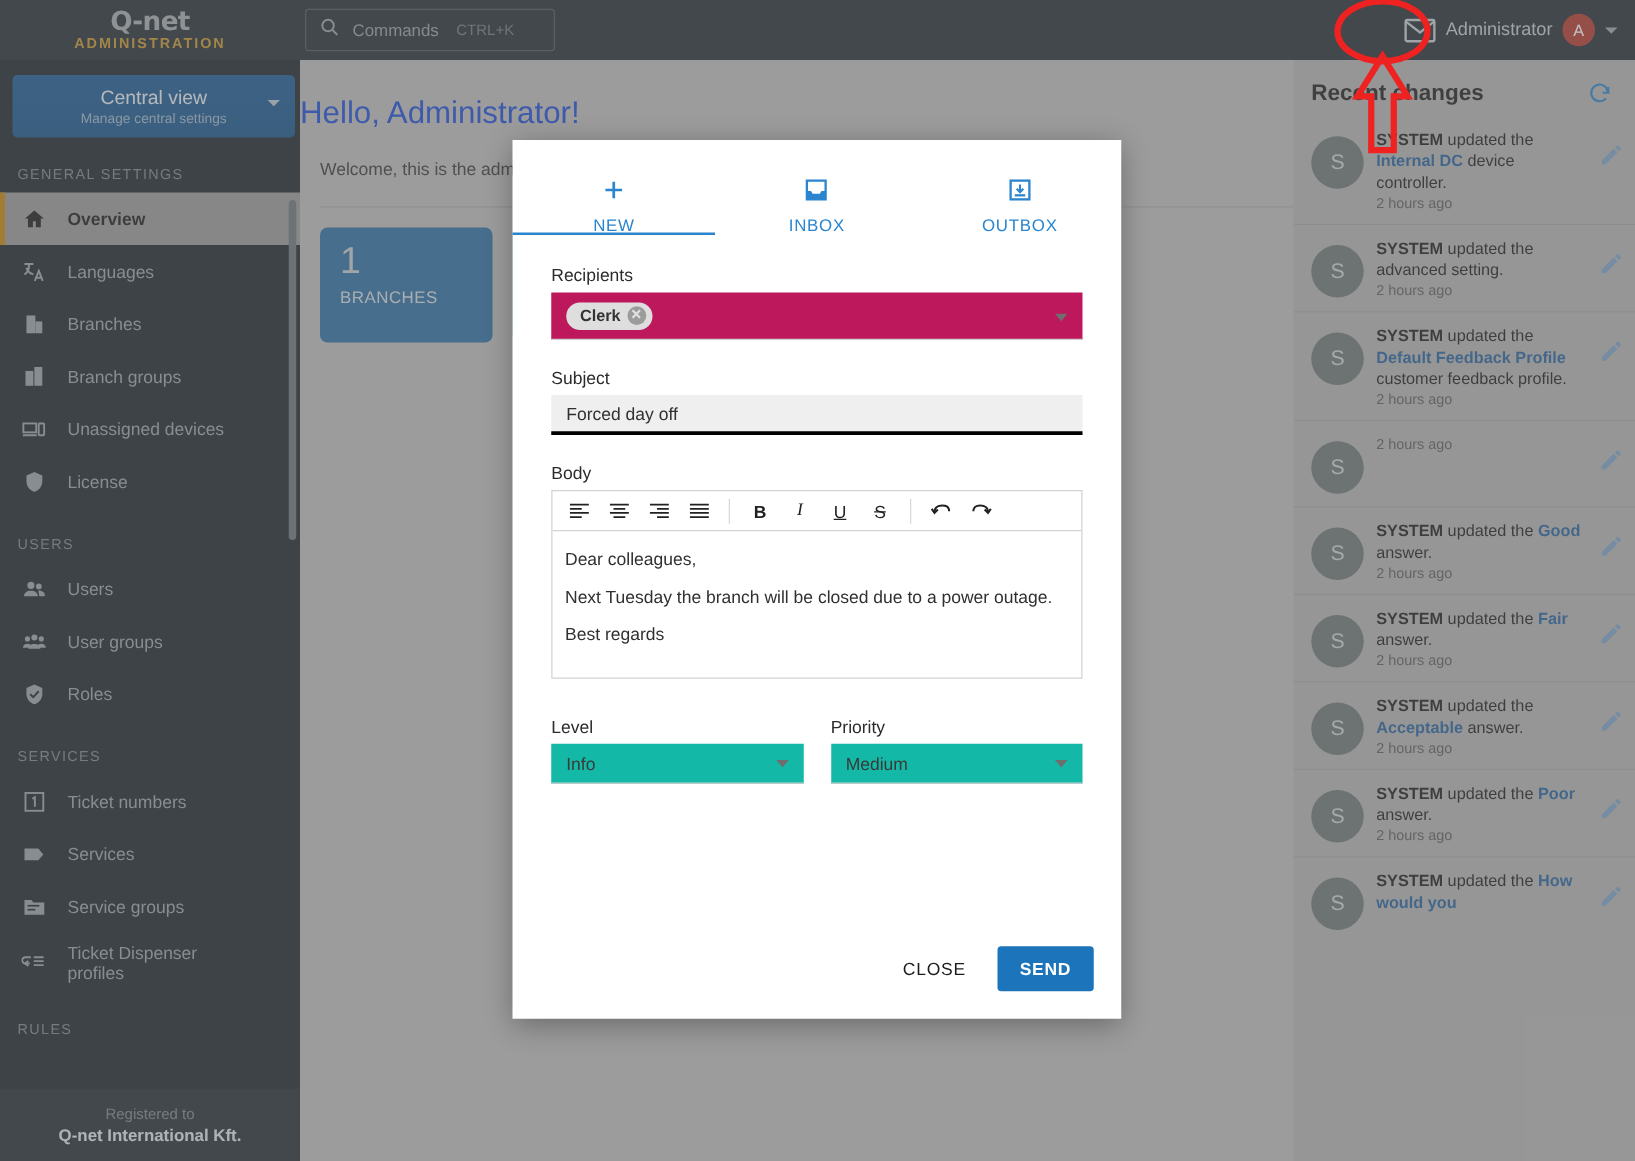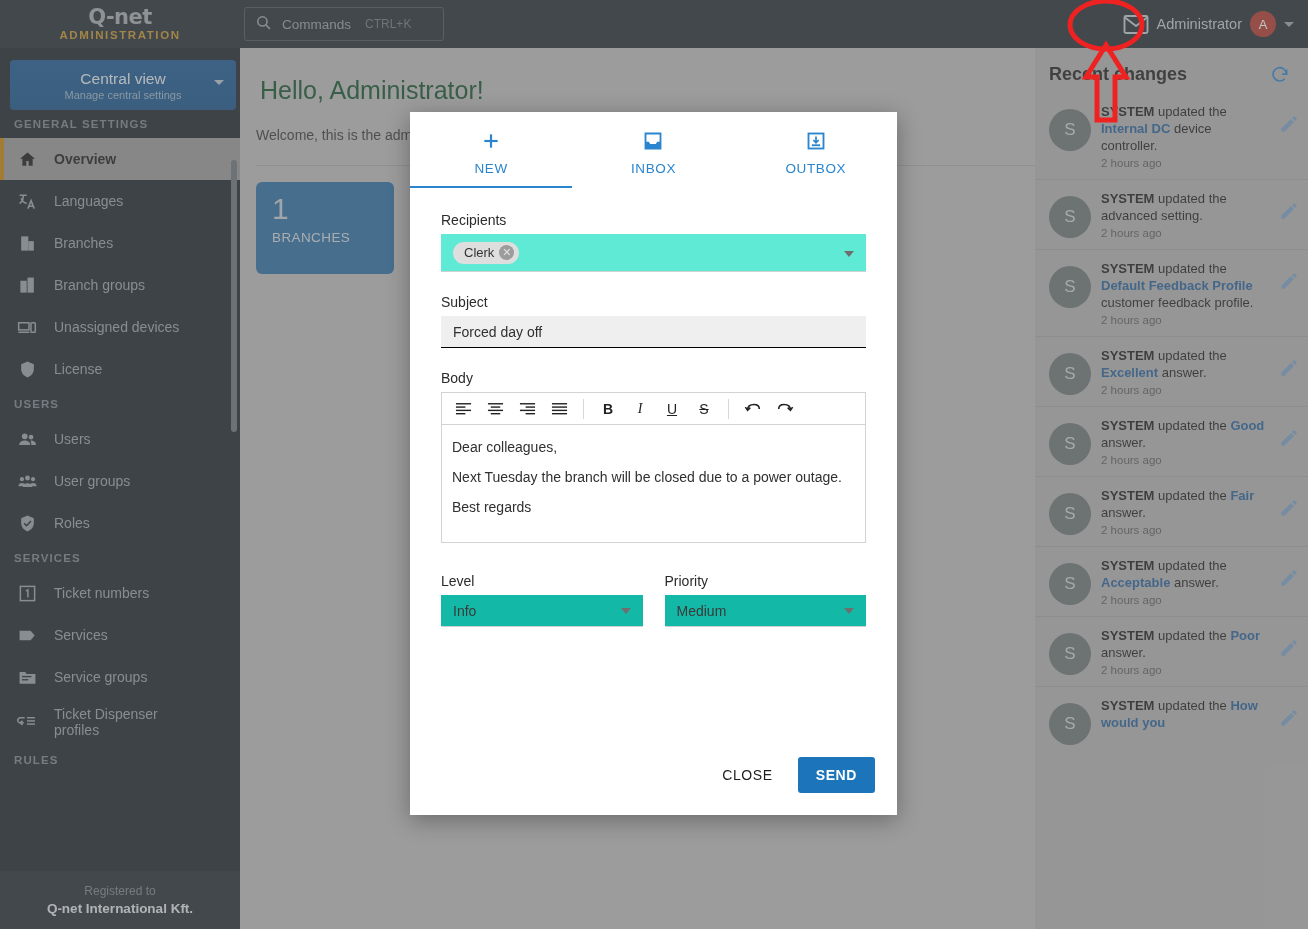--- a/index.html
+++ b/index.html
@@ -43,22 +43,22 @@
   .viewbtn-title { font-size: 15.5px; color: #e8eef3; }
   .viewbtn-sub { font-size: 11px; color: #9db6cd; margin-top: 1px; }
   .viewbtn-caret {
     position: absolute; right: 12px; top: 20px;
     width: 0; height: 0;
     border-left: 5px solid transparent;
     border-right: 5px solid transparent;
     border-top: 5px solid #b9c7d3;
   }
   .sect-label {
-    font-size: 11.5px; font-weight: bold; color: #7a858d;
-    letter-spacing: 1.1px; padding: 8px 0 8px 14px;
+    font-size: 11.5px; font-weight: normal; color: #7a858d;
+    letter-spacing: 1.1px; padding: 24px 0 8px 14px;
   }
   .navitem {
     display: flex; align-items: center;
     height: 42px; padding-left: 14px;
     color: #9aa4ab; font-size: 14px;
     cursor: pointer; position: relative;
   }
   .navitem.active {
     background: #9a9a9a; color: #1a1a1a; font-weight: bold;
   }
@@ -123,22 +123,22 @@
     cursor: pointer;
   }
 
   
   .main {
     position: absolute; left: 240px; top: 48px;
     width: 1068px; height: 881px;
     background: #bdbdbd;
   }
   .greeting {
-    font-size: 25px; color: #14532d; font-weight: normal;
-    padding: 28px 0 0 20px;
+    font-size: 25px; color: #1d4ed8; font-weight: normal;
+    padding: 28px 0 0 0;
   }
   .welcome {
     font-size: 14px; color: #3a3a3a;
     padding: 22px 0 0 16px;
   }
   .divider {
     margin: 22px 16px 0 16px; height: 1px; background: #a9a9a9;
   }
   .cards { display: flex; gap: 16px; padding: 16px 0 0 16px; }
   .card {
@@ -191,56 +191,56 @@
   .modal {
     position: absolute; left: 410px; top: 112px;
     width: 487px; height: 703px;
     background: #fff;
     box-shadow: 0 5px 22px rgba(0,0,0,.32);
     display: flex; flex-direction: column;
   }
   .tabs { display: flex; height: 76px; }
   .tab {
     flex: 1; display: flex; flex-direction: column;
-    align-items: center; justify-content: center;
+    align-items: center; justify-content: flex-end;
     cursor: pointer; color: #2a85ce; position: relative;
     gap: 6px; padding-top: 6px;
   }
   .tab-lbl { font-size: 13.5px; letter-spacing: .6px; }
   .tab.active::after {
     content: ""; position: absolute; left: 0; bottom: 0;
     width: 100%; height: 2px; background: #2a85ce;
   }
   .mbody { flex: 1; padding: 24px 31px 0 31px; overflow: hidden; }
   .fld-lbl { font-size: 14px; color: #2b2b2b; margin-bottom: 6px; }
   .sel {
-    background: #5eead4; border: none; border-bottom: 1px solid #d0d0d0;
+    background: #be185d; border: none; border-bottom: 1px solid #d0d0d0;
     height: 38px; display: flex; align-items: center;
-    padding: 0 12px; position: relative; cursor: pointer;
+    padding: 0 12px; position: relative; cursor: pointer; font-weight: bold;
   }
   .chip {
     background: #dedede; border-radius: 11px; height: 22px;
     display: inline-flex; align-items: center;
     padding: 0 5px 0 11px; font-size: 13px; color: #333; gap: 5px;
   }
   .chip-x {
     width: 15px; height: 15px; border-radius: 50%;
     background: #9c9c9c; color: #e2e2e2; font-size: 11px;
     display: flex; align-items: center; justify-content: center;
     cursor: pointer; line-height: 1;
   }
   .sel-caret {
     position: absolute; right: 12px; top: 17px;
     width: 0; height: 0;
     border-left: 5px solid transparent;
     border-right: 5px solid transparent;
     border-top: 6px solid #6e6e6e;
   }
   .txt {
-    background: #efefef; border: none; border-bottom: 1px solid #000000;
+    background: #efefef; border: none; border-bottom: 3px solid #000000;
     height: 32px; width: 100%; padding: 0 12px;
     font-size: 14px; color: #303030;
     font-family: "Liberation Sans", sans-serif;
   }
   .gap { height: 22px; }
   .ed-wrap { border: 1px solid #d3d3d3; }
   .ed-bar {
     height: 32px; display: flex; align-items: center;
     border-bottom: 1px solid #d3d3d3; padding: 0 6px; gap: 2px;
   }
@@ -518,21 +518,20 @@
             <div class="rc-time">2 hours ago</div>
           </div>
           <span class="rc-edit"><svg width="19" height="19" viewBox="0 0 24 24" fill="#7ba2c9">
               <path d="M3 17.2 15.1 5.1l3.8 3.8L6.8 21H3z"></path>
               <path d="M16.4 3.8 18 2.2a1.6 1.6 0 0 1 2.3 0l1.5 1.5a1.6 1.6 0 0 1 0 2.3l-1.6 1.6z"></path>
             </svg></span>
         </div>
         <div class="rc-item">
           <div class="rc-av">S</div>
           <div class="rc-body">
-            <div class="rc-text"><b>SYSTEM</b> updated the <span class="lnk">Excellent</span> answer.</div>
             <div class="rc-time">2 hours ago</div>
           </div>
           <span class="rc-edit"><svg width="19" height="19" viewBox="0 0 24 24" fill="#7ba2c9">
               <path d="M3 17.2 15.1 5.1l3.8 3.8L6.8 21H3z"></path>
               <path d="M16.4 3.8 18 2.2a1.6 1.6 0 0 1 2.3 0l1.5 1.5a1.6 1.6 0 0 1 0 2.3l-1.6 1.6z"></path>
             </svg></span>
         </div>
         <div class="rc-item">
           <div class="rc-av">S</div>
           <div class="rc-body">

